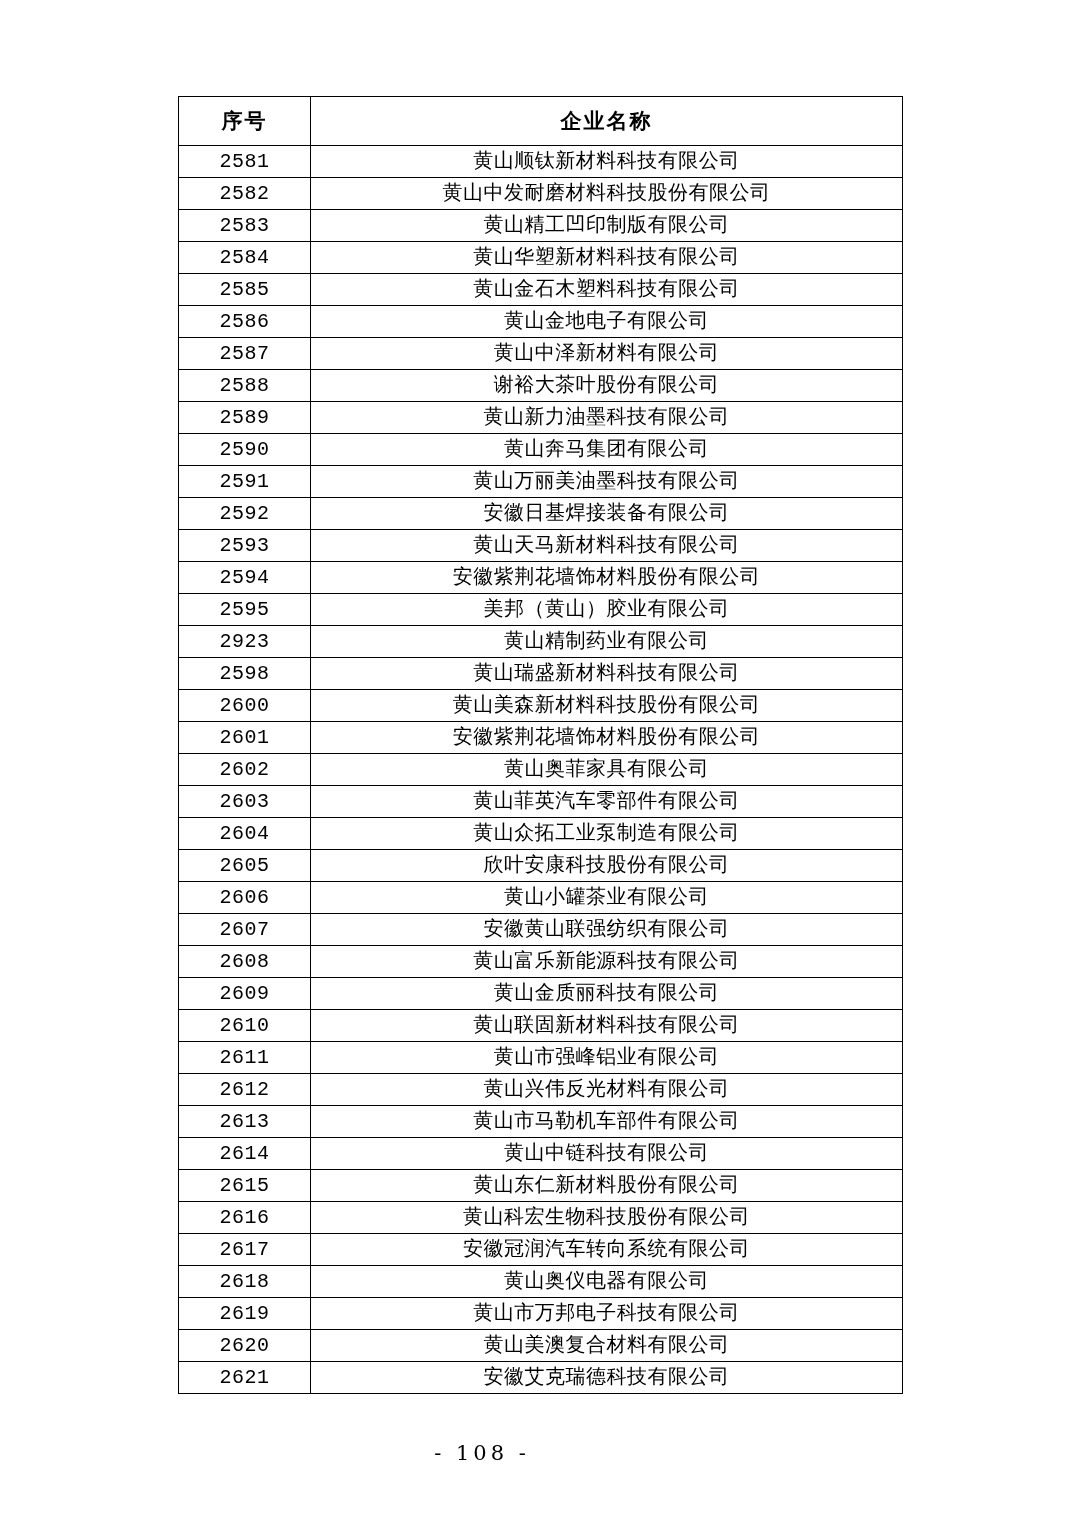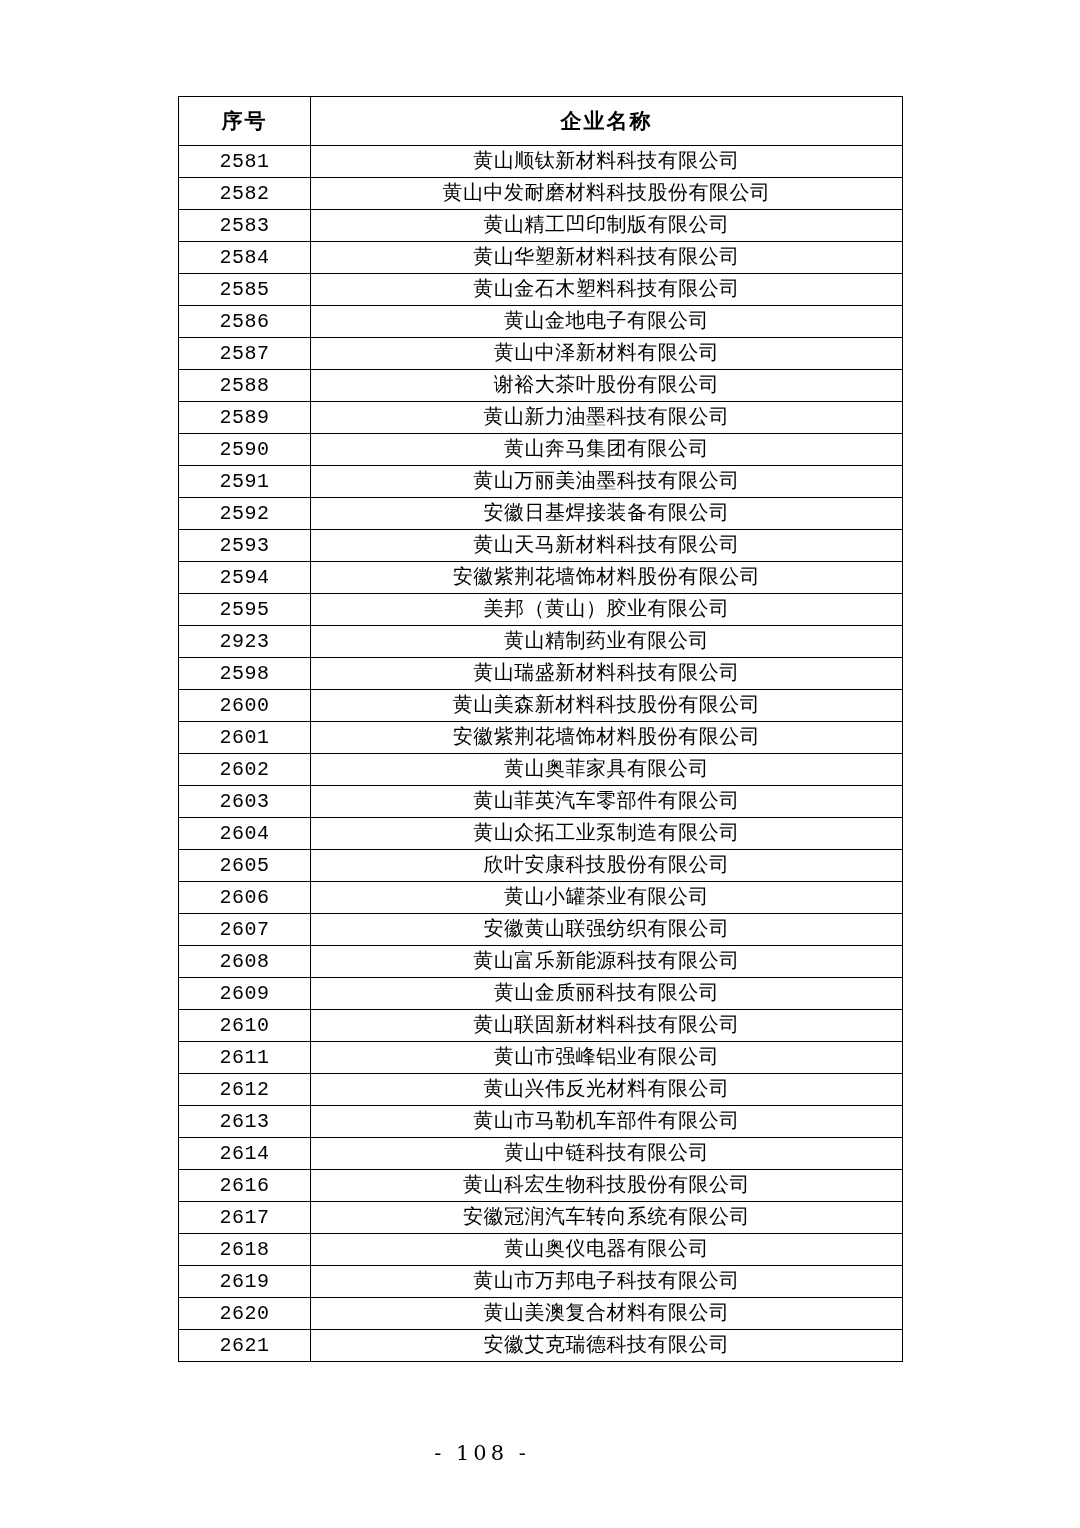--- a/index.html
+++ b/index.html
@@ -218,20 +218,24 @@
           </tr>
           <tr>
             <td class="cell-index">2613</td>
             <td class="cell-name">黄山市马勒机车部件有限公司</td>
           </tr>
           <tr>
             <td class="cell-index">2614</td>
             <td class="cell-name">黄山中链科技有限公司</td>
           </tr>
           <tr>
+            <td class="cell-index">2615</td>
+            <td class="cell-name">黄山东仁新材料股份有限公司</td>
+          </tr>
+          <tr>
             <td class="cell-index">2616</td>
             <td class="cell-name">黄山科宏生物科技股份有限公司</td>
           </tr>
           <tr>
             <td class="cell-index">2617</td>
             <td class="cell-name">安徽冠润汽车转向系统有限公司</td>
           </tr>
           <tr>
             <td class="cell-index">2618</td>
             <td class="cell-name">黄山奥仪电器有限公司</td>

